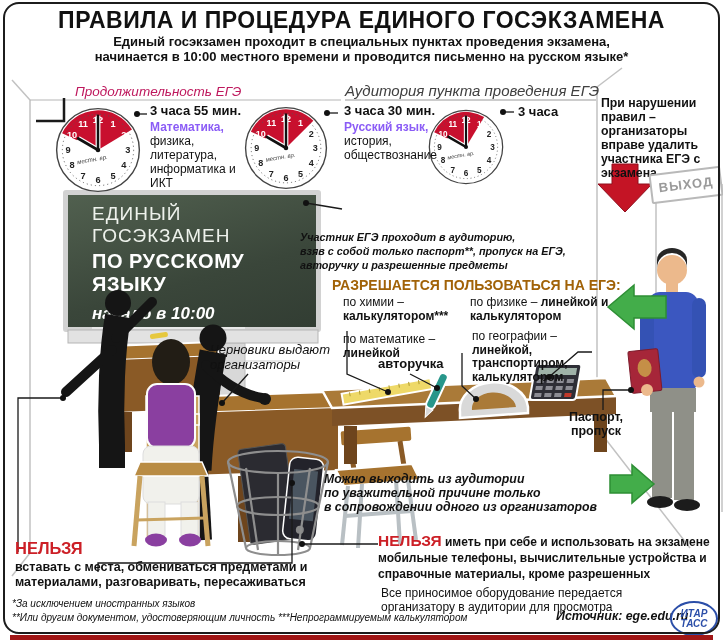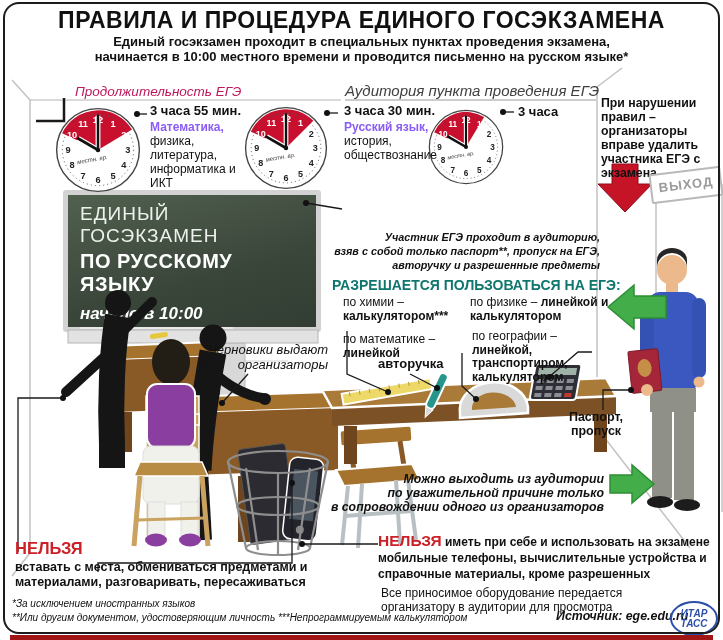--- a/index.html
+++ b/index.html
@@ -13,30 +13,30 @@
   .seclabel{font-style:italic;}
   #sec-duration{left:62px;top:84px;font-size:13.5px;color:#be185d;margin-left:13px;}
   #sec-aud{left:345px;top:82px;font-size:15px;color:#404040;}
   .clock{position:absolute;z-index:3;}
   .durblock{position:absolute;z-index:3;line-height:14px;font-size:12px;}
   .durblock .dur{font-size:13px;font-weight:bold;display:block;margin-bottom:2px;}
   .durblock .hl{color:#8b5cf6;font-weight:bold;}
   #violation{left:601px;top:96px;width:116px;font-size:12.3px;font-weight:bold;line-height:14px;}
   #exitplate{left:650px;top:170px;width:68px;height:26px;transform:rotate(-7deg);background:#fff;border:2px solid #b9b9b9;border-radius:2px;text-align:center;line-height:25px;font-size:13px;font-weight:bold;color:#9a9a9a;letter-spacing:1px;z-index:3;}
   #board{left:63px;top:190px;width:258px;height:142px;box-sizing:border-box;border:5px solid #d2d2d2;border-radius:3px;
-         background:linear-gradient(165deg,#51604f 0%,#3a463a 60%,#323d33 100%);z-index:1;padding:8px 12px;color:#fff;}
+         background:linear-gradient(165deg,#51604f 0%,#3a463a 60%,#323d33 100%);z-index:1;padding:8px 24px;color:#fff;}
   #board .b1{font-size:19px;color:#eef2ec;letter-spacing:1px;}
   #board .b2{font-size:20px;font-weight:bold;letter-spacing:.5px;margin-top:3px;}
   #board .b3{display:inline-block;font-size:17px;font-weight:bold;font-style:italic;margin-top:8px;border-bottom:2px solid #e8e8e8;padding:0 30px 3px 0;}
   #board .b4{display:block;width:150px;font-size:15.5px;font-weight:bold;font-style:italic;margin:10px 0 0 58px;border-bottom:2px solid #e8e8e8;padding-bottom:3px;}
   #boardnote{left:346px;top:193px;width:200px;font-size:12px;font-style:italic;line-height:14px;}
-  .rlines{display:flex;flex-direction:column;align-items:flex-end;}
+  .rlines{display:flex;flex-direction:column;align-items:flex-start;}
   .rlines span{white-space:nowrap;}
   #entry{left:300px;top:230px;width:300px;font-size:10.8px;font-weight:bold;font-style:italic;line-height:14px;}
-  #allowhdr{left:332px;top:277px;width:300px;font-size:14px;font-weight:bold;color:#0f766e;}
+  #allowhdr{left:332px;top:277px;width:300px;font-size:14px;font-weight:bold;color:#a16207;}
   .item{position:absolute;z-index:3;font-size:12px;line-height:13.5px;}
   .item b{font-weight:bold;}
   #penlabel{left:378px;top:356px;font-size:13px;font-weight:bold;}
   #drafts{left:210px;top:342px;width:118px;font-size:13px;font-style:italic;line-height:15px;}
   #passlabel{left:552px;top:410px;width:88px;text-align:center;font-size:12.5px;font-weight:bold;line-height:14px;}
   #leaving{left:324px;top:472px;width:280px;font-size:12.3px;font-weight:bold;font-style:italic;line-height:14px;}
   .redhdr{color:#cc1f26;font-weight:bold;}
   #noL-h{left:15px;top:539px;font-size:16.5px;}
   #noL-t{left:15px;top:560px;width:318px;font-size:12.5px;font-weight:bold;line-height:14.5px;}
   #noR{left:378px;top:533px;width:332px;font-size:12px;font-weight:bold;line-height:16px;}

